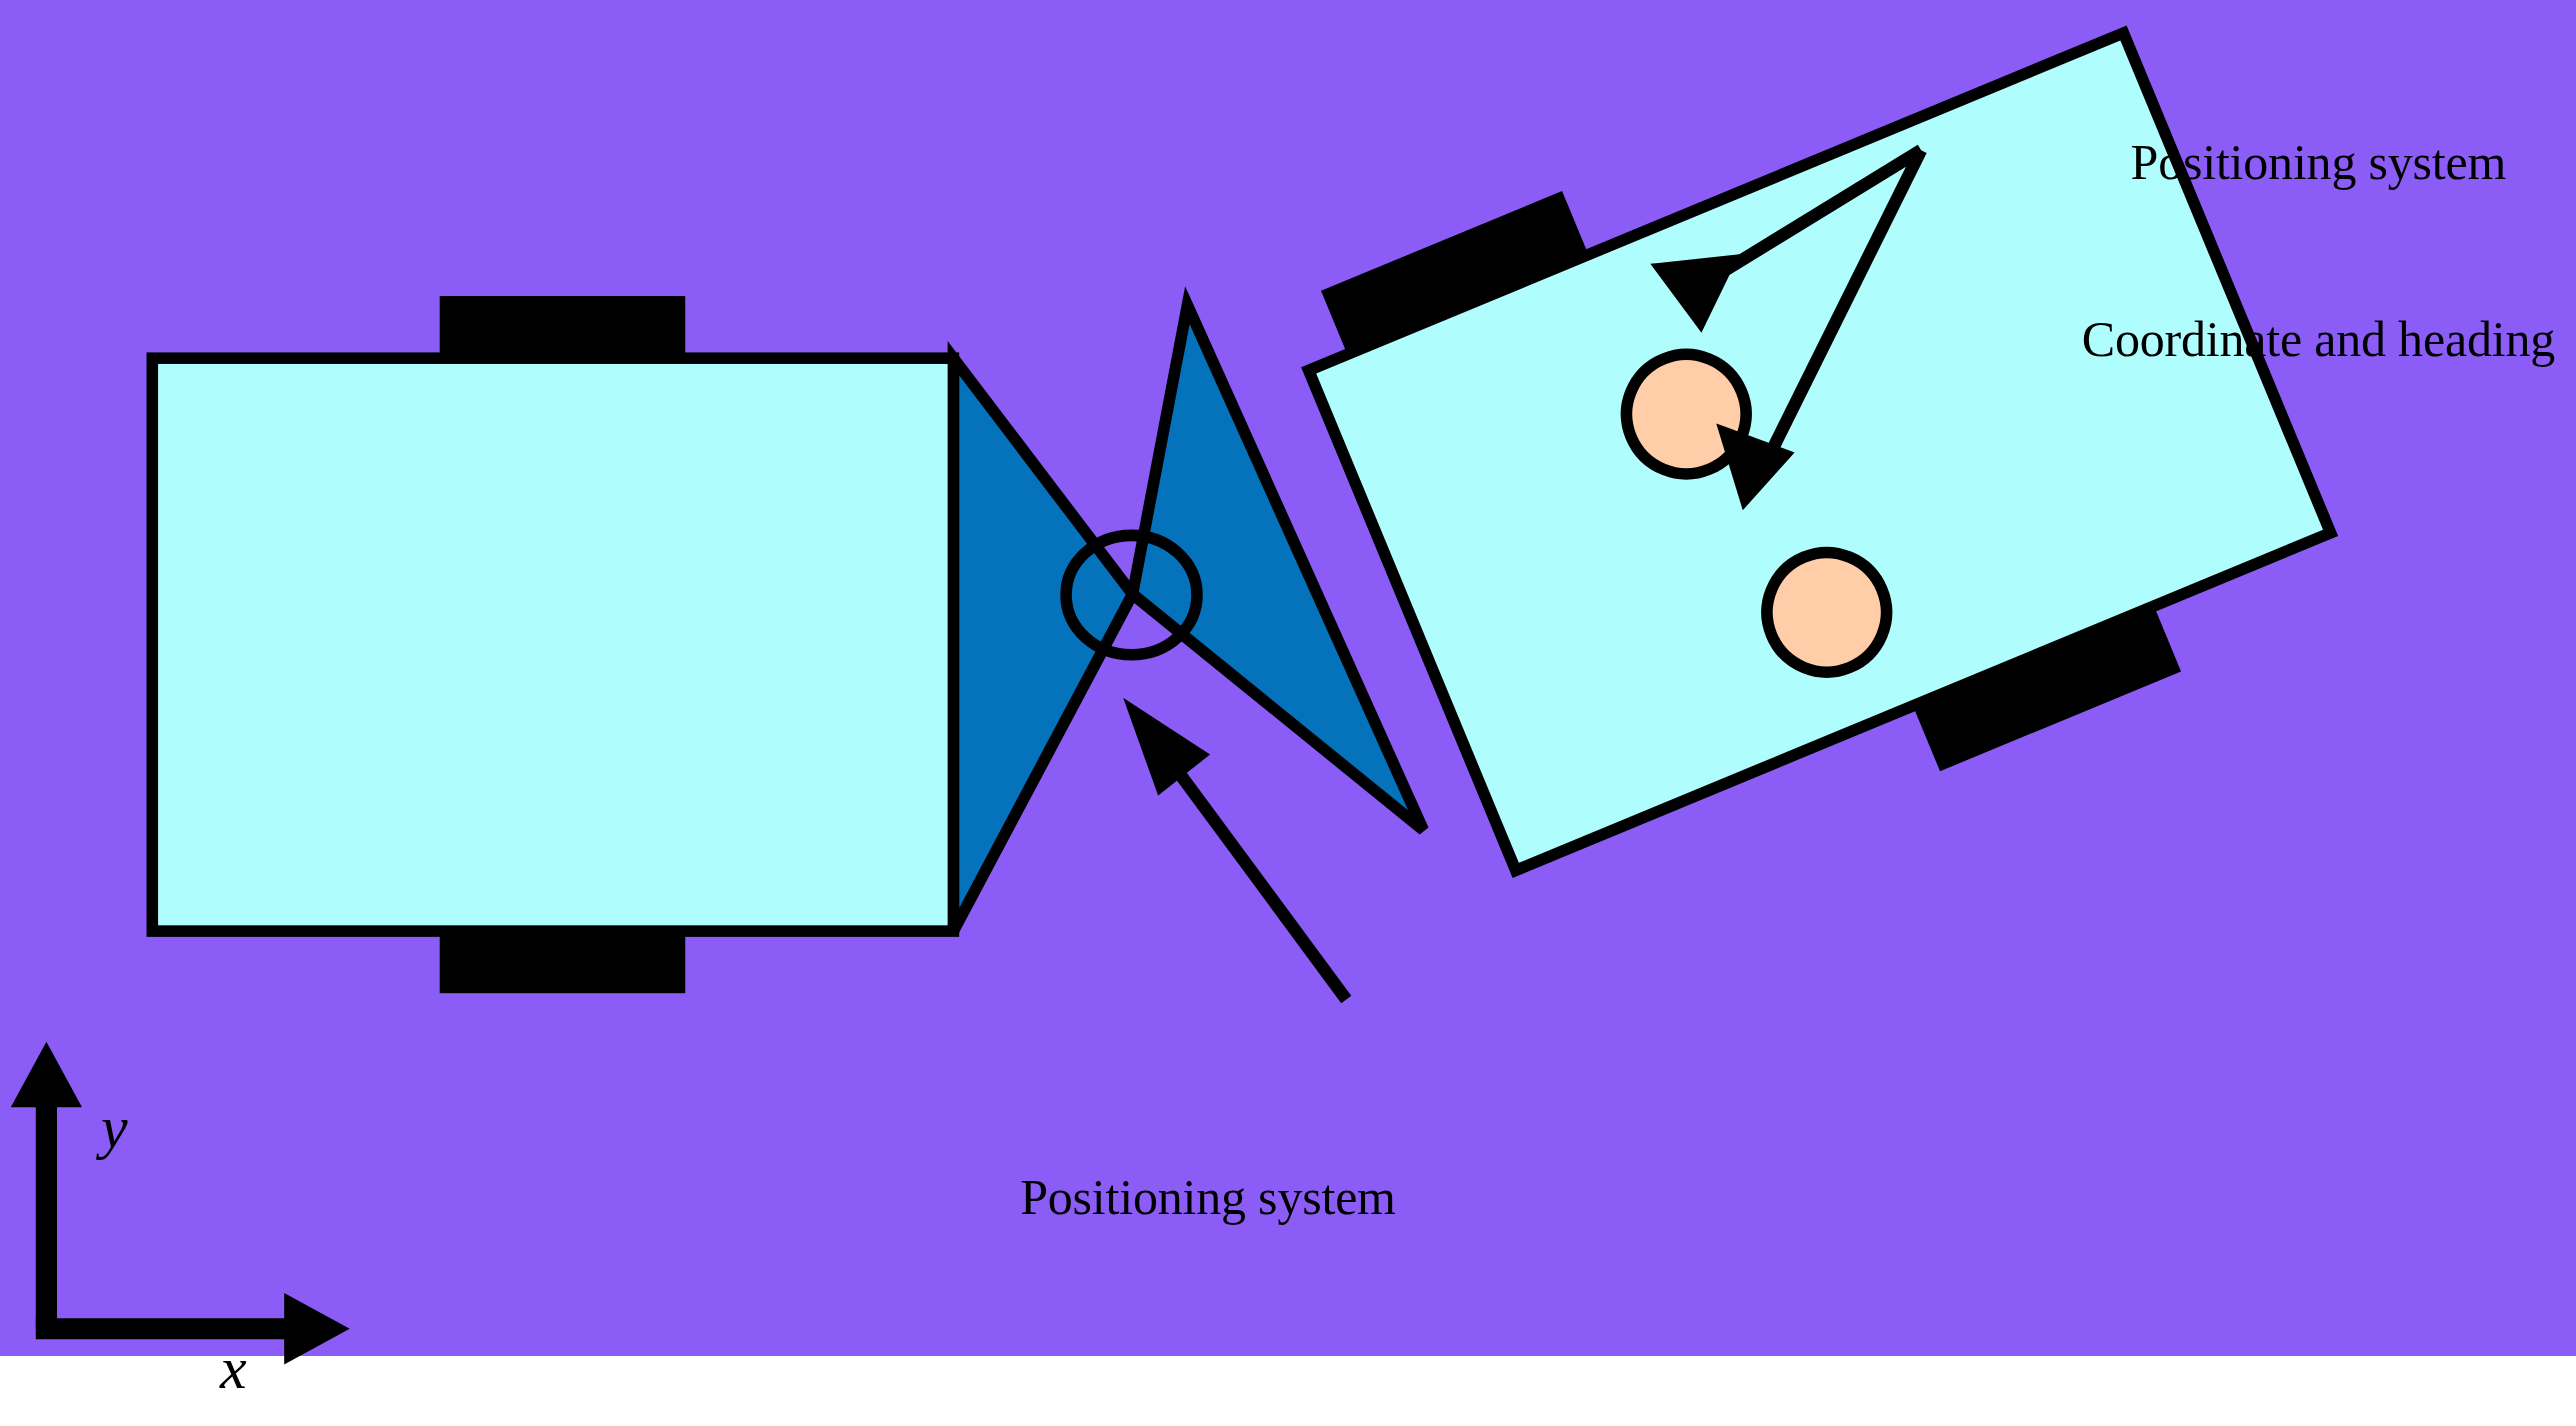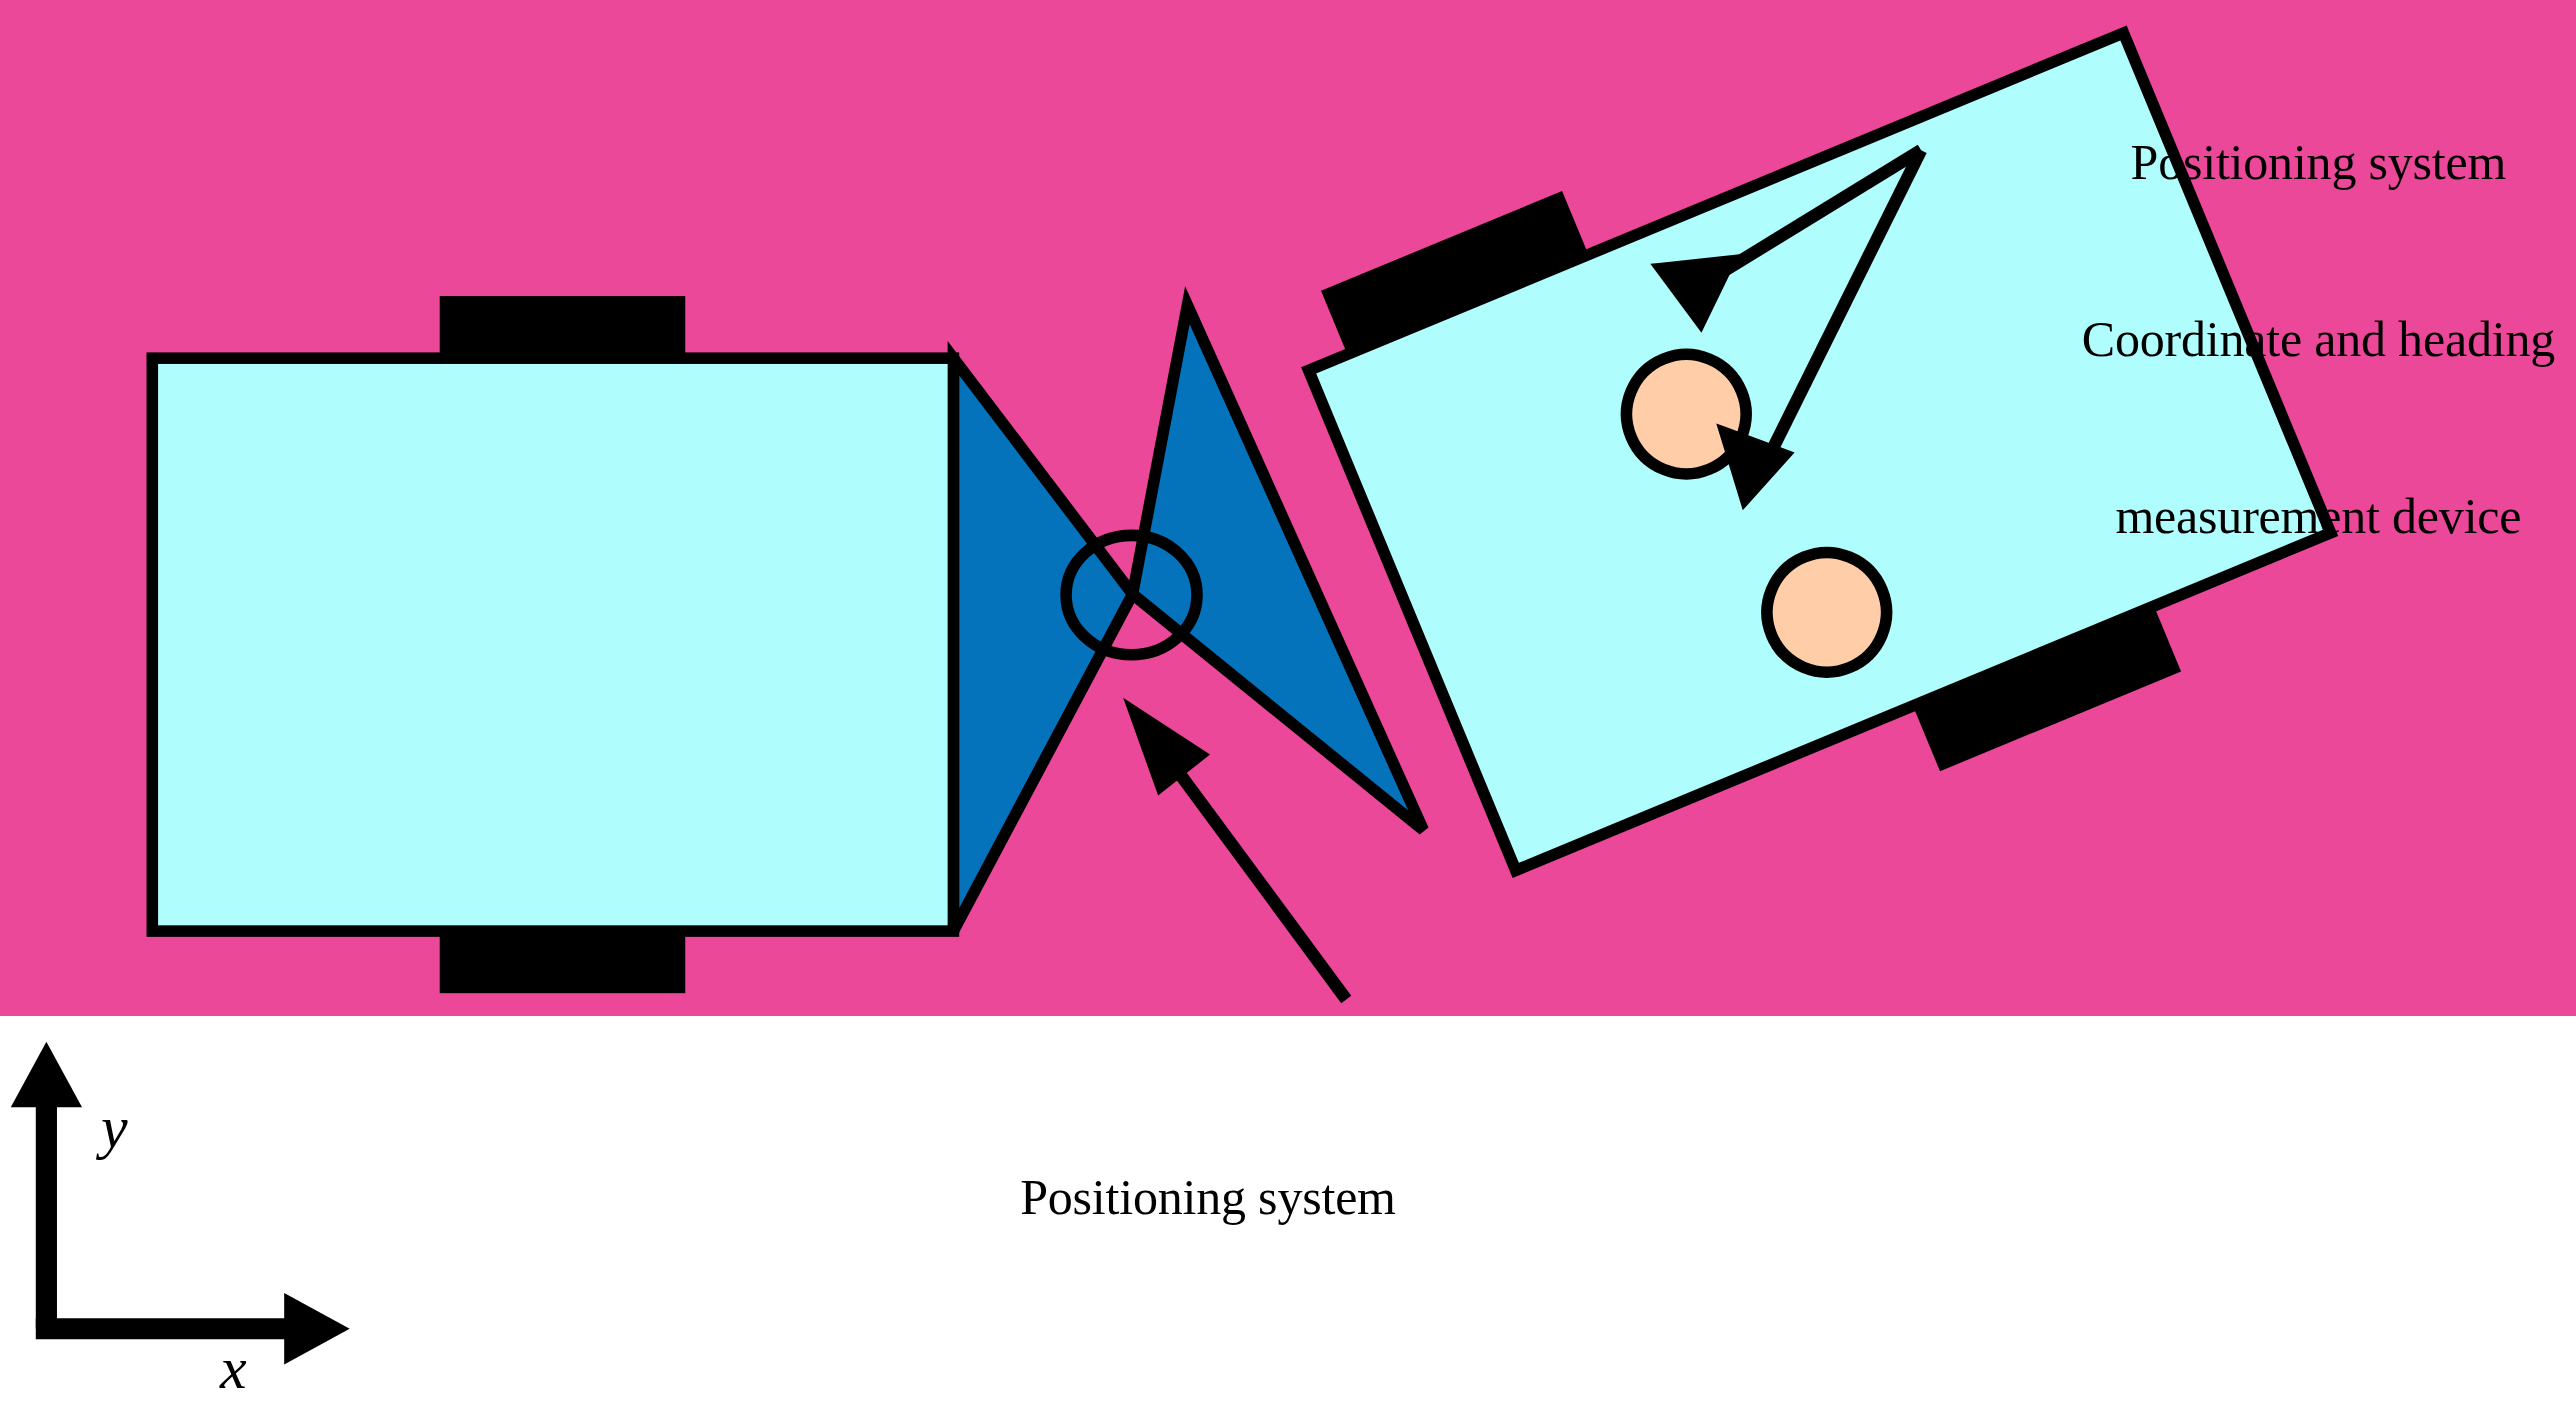--- a/index.html
+++ b/index.html
@@ -9,22 +9,22 @@
   }
   body {
     width: 2576px;
     height: 1426px;
     font-family: "Liberation Serif", "DejaVu Serif", serif;
     overflow: hidden;
   }
   #stage {
     position: relative;
     width: 2576px;
-    height: 1016px;
-    background: #ec4899;
+    height: 1356px;
+    background: #8b5cf6;
   }
   #scene {
     position: absolute;
     left: 0;
     top: 0;
     width: 2576px;
     height: 1426px;
   }
   .anno {
     position: absolute;
@@ -112,21 +112,20 @@
       <line x1="37" y1="1380" x2="300" y2="1380" stroke="#000000" stroke-width="22" stroke-linecap="butt"></line>
 
       <polygon points="363,1380 295,1343 295,1417" fill="#000000"></polygon>
     </g>
 
   </svg>
 
   <div class="anno" id="label-sensor">
     <div>Positioning system</div>
     <div>Coordinate and heading</div>
-    <div>measurement device</div>
   </div>
 
   <div class="anno" id="label-hitch">
     <div>Positioning system</div>
     
   </div>
 
   <div class="axis-label" id="axis-label-y">y</div>
   <div class="axis-label" id="axis-label-x">x</div>
 

